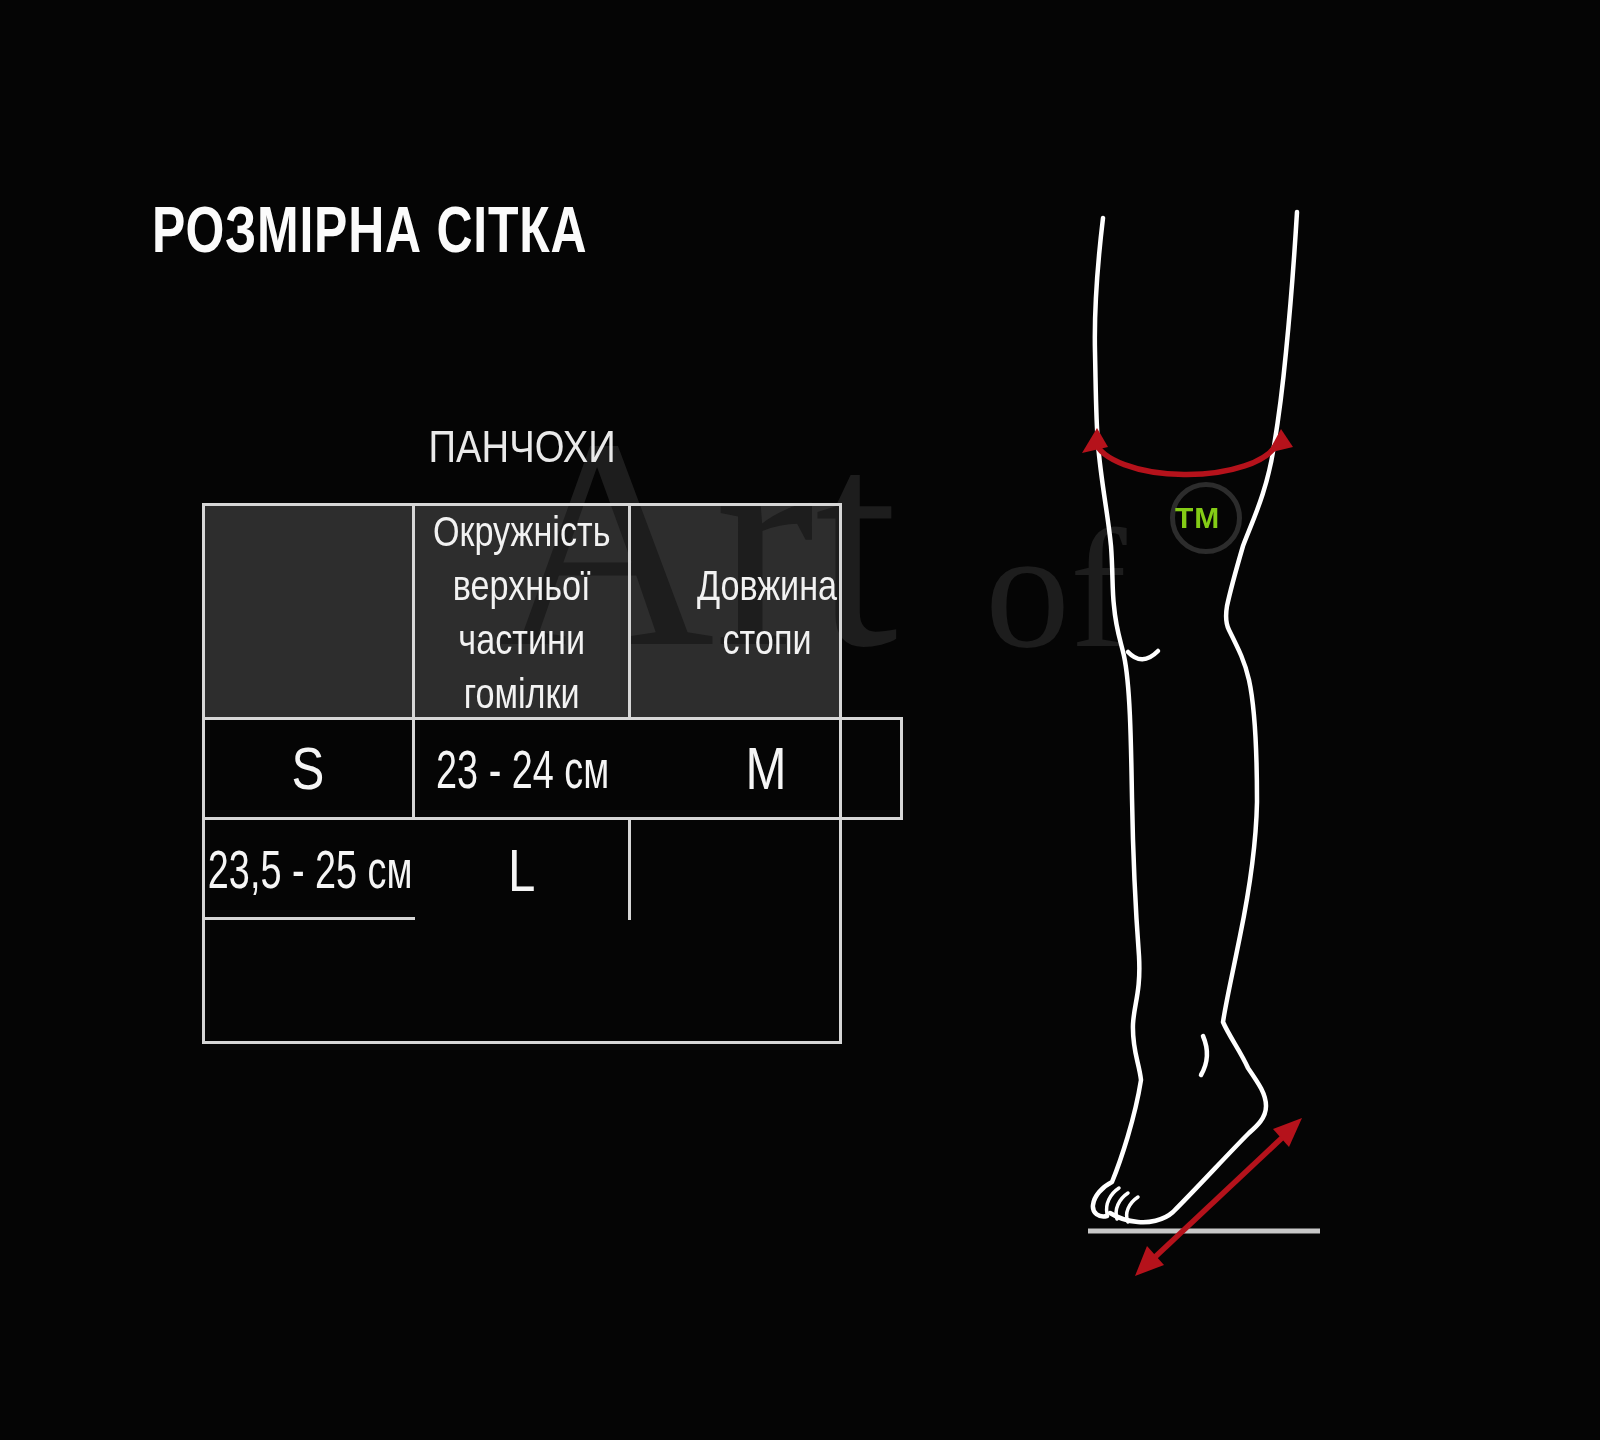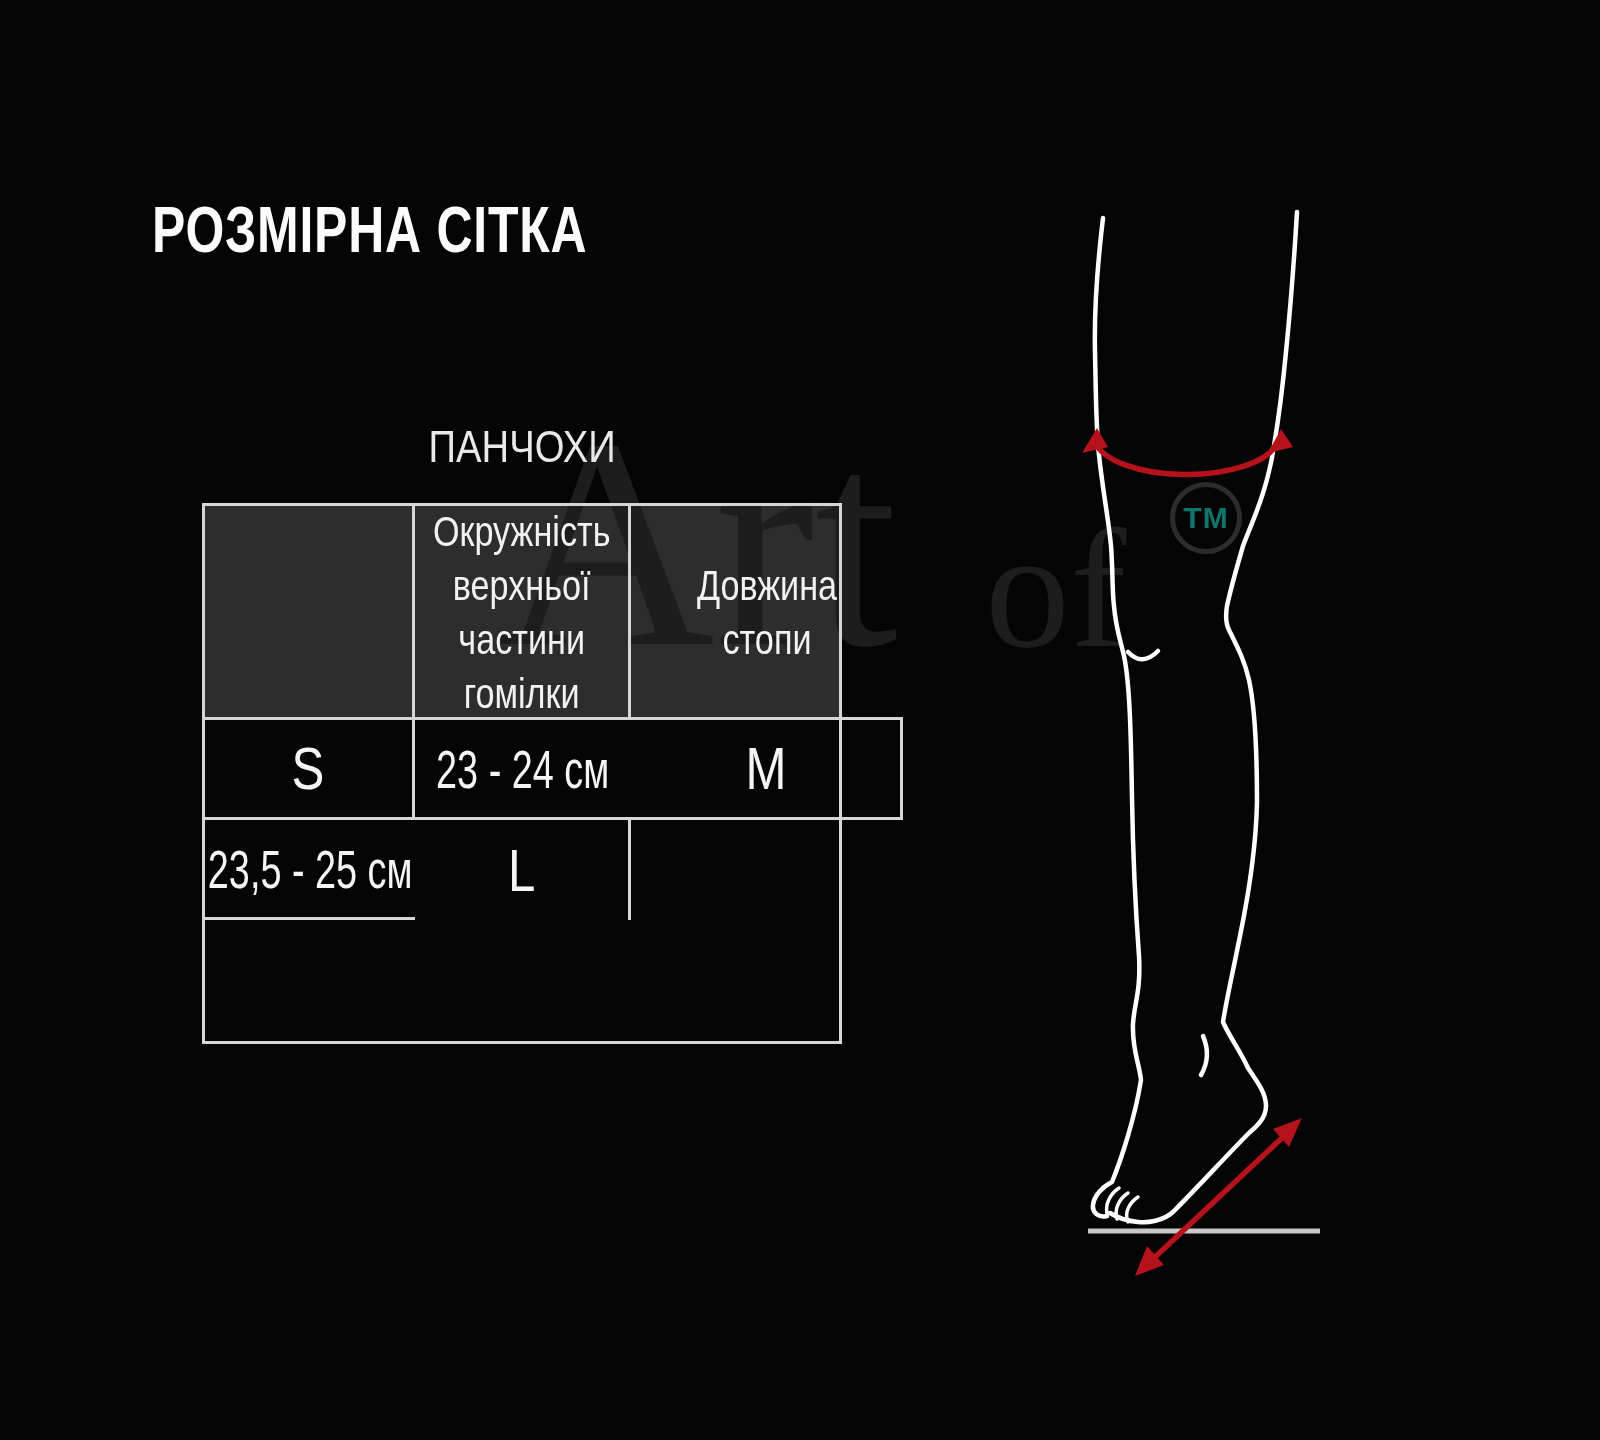--- a/index.html
+++ b/index.html
@@ -12,23 +12,23 @@
     position:absolute;left:202px;top:503px;width:640px;height:217px;
     background:#2d2d2d;z-index:1;
   }
   
   .wm{position:absolute;z-index:2;color:#1d1d1d;font-family:"Liberation Serif",serif;line-height:1;white-space:nowrap;}
   #wm-art{left:498px;top:393px;font-size:300px;}
   #wm-of{left:985px;top:504px;font-size:170px;}
   #wm-sex{left:440px;top:680px;font-size:370px;letter-spacing:22px;}
   #wm-tm{
     left:1170px;top:482px;width:62px;height:62px;border:5px solid #2c2c2c;
-    border-radius:50%;display:flex;align-items:center;justify-content:center;
+    border-radius:50%;display:flex;align-items:center;justify-content:flex-start;
     font-family:"Liberation Sans",sans-serif;font-weight:bold;font-size:30px;
-    color:#0f766e;letter-spacing:1px;
+    color:#84cc16;letter-spacing:1px;
   }
   
   .toplayer{position:absolute;z-index:3;}
   #page-title{
     left:152px;top:198px;font-size:64px;font-weight:bold;color:#fbfbfb;
     letter-spacing:1px;line-height:1;
   }
   #table-caption{
     left:202px;top:424px;width:640px;text-align:center;font-size:45px;
     font-weight:normal;color:#e9e9e9;line-height:1;

